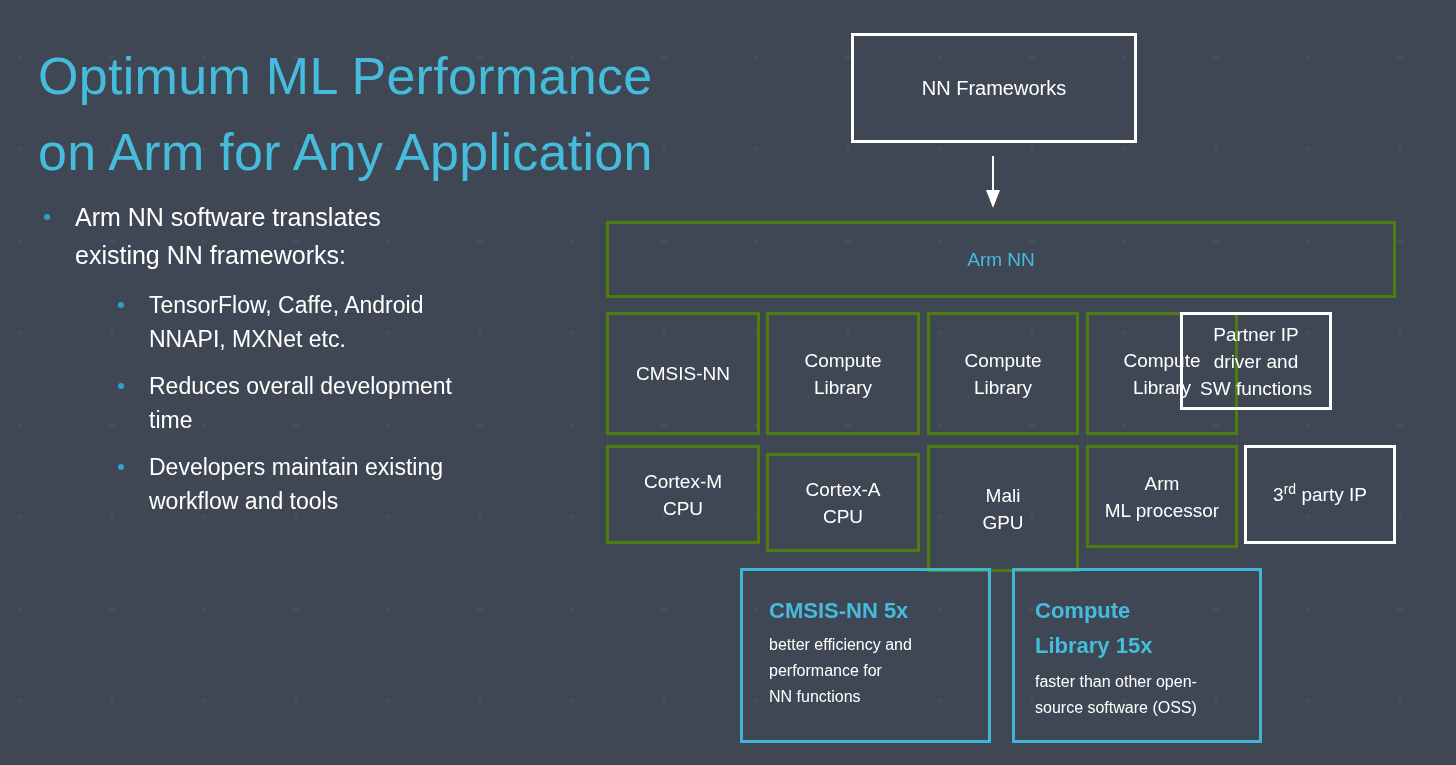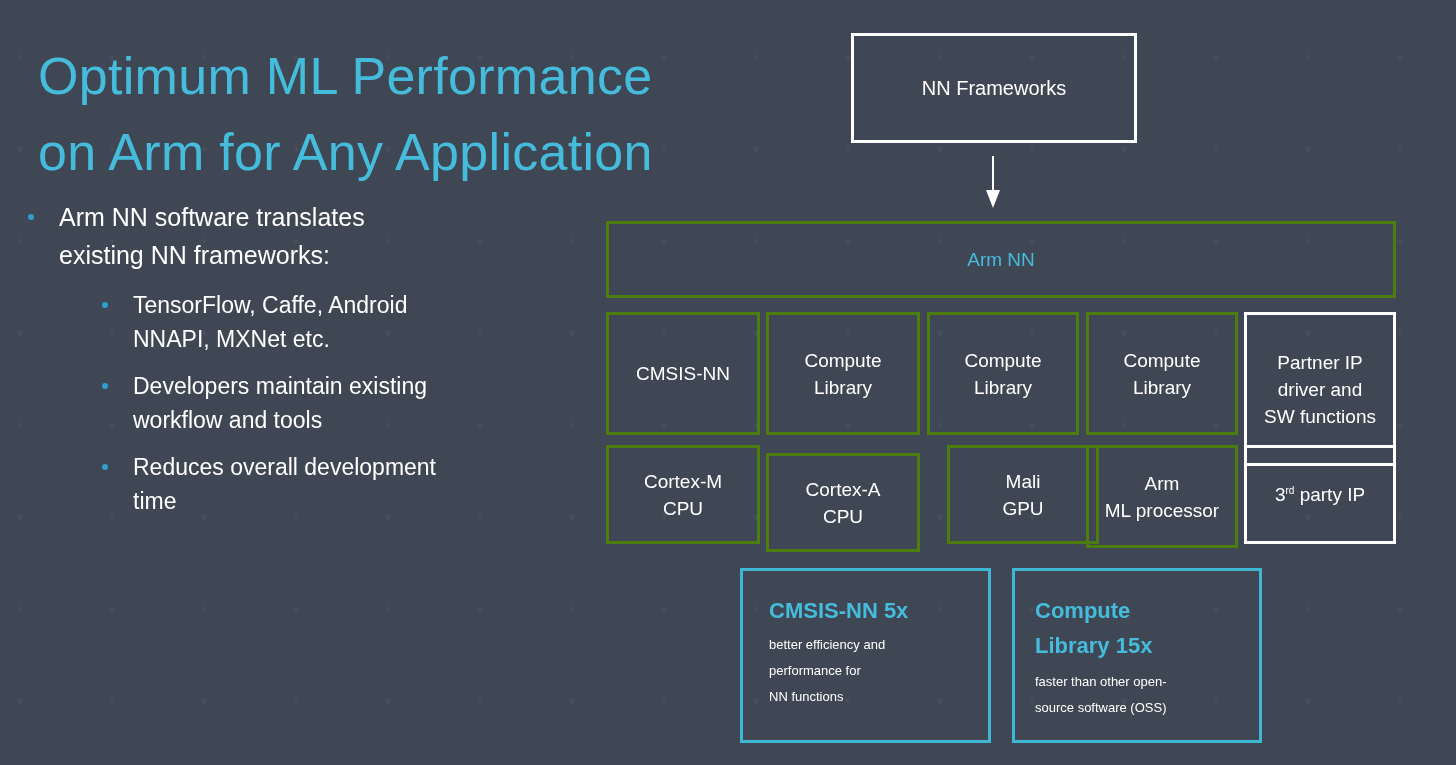--- a/index.html
+++ b/index.html
@@ -10,21 +10,21 @@
       linear-gradient(#3f4754,#3f4754),
       linear-gradient(#3f4754,#3f4754);
     font-family:"Liberation Sans", sans-serif;
     color:#ffffff;
   }
   .title {
     position:absolute; left:38px; top:38px; margin:0;
     font-size:52px; line-height:76px; font-weight:normal;
     color:#45bcdc; letter-spacing:0.3px;
   }
-  .bullets { position:absolute; left:24px; top:198px; width:520px; }
+  .bullets { position:absolute; left:40px; top:198px; width:520px; }
   .b1 { position:relative; padding-left:35px; font-size:25px; line-height:38px; color:#fff; }
   .b1 .dot, .b2 .dot {
     position:absolute; width:6px; height:6px; border-radius:50%; background:#2f9fd0;
   }
   .b1 .dot { left:4px; top:16px; }
   .sub { margin-top:14px; }
   .b2 { position:relative; padding-left:109px; font-size:23px; line-height:34px; margin-bottom:13px; width:400px; }
   .b2 .dot { left:78px; top:14px; }
 
   .box {
@@ -34,22 +34,22 @@
   }
   .cyan { border:3px solid #4d7c0f; }
   .white { border:3px solid #ffffff; }
   .arrow { position:absolute; left:985px; top:156px; width:16px; height:52px; }
   .armnn { color:#45bcdc; }
   .perf {
     position:absolute; box-sizing:border-box; border:3px solid #3fb6d3;
     padding:20px 36px;
   }
   .perf .hd { color:#45bcdc; font-weight:bold; font-size:22px; line-height:35px; }
-  .perf .tx { font-size:13px; line-height:26px; margin-top:4px; }
-  sup { font-size:10px; line-height:0; }
+  .perf .tx { font-size:16px; line-height:26px; margin-top:4px; }
+  sup { font-size:14px; line-height:0; }
 </style>
 </head>
 <body>
 
 <svg class="plus-pattern" width="1456" height="765" style="position:absolute;left:0;top:0;">
   <defs>
     <pattern id="plus" x="0" y="54" width="92" height="92" patternUnits="userSpaceOnUse">
       <path d="M20 0 v6 M17 3 h6" stroke="#4a5260" stroke-width="1.2" transform="translate(0,0)"></path>
     </pattern>
   </defs>
@@ -68,27 +68,27 @@
     <span>existing   NN frameworks:</span>
   </div>
   <div class="sub">
     <div class="b2">
       <span class="dot"></span>
       <span>TensorFlow, Caffe, Android</span><br>
       <span>NNAPI, MXNet etc.</span>
     </div>
     <div class="b2">
       <span class="dot"></span>
-      <span>Developers maintain existing</span><br>
-      <span>workflow and tools</span>
+      <span>Reduces overall development</span><br>
+      <span>time</span>
     </div>
     <div class="b2">
       <span class="dot"></span>
-      <span>Reduces overall development</span><br>
-      <span>time</span>
+      <span>Developers maintain existing</span><br>
+      <span>workflow and tools</span>
     </div>
   </div>
 </div>
 
 <div class="box white" style="left:851px;top:33px;width:286px;height:110px;font-size:20px;">
   <span>NN Frameworks</span>
 </div>
 
 <svg class="arrow" viewBox="0 0 16 52">
   <line x1="8" y1="0" x2="8" y2="36" stroke="#ffffff" stroke-width="2"></line>
@@ -104,31 +104,31 @@
 </div>
 <div class="box cyan" style="left:766px;top:312px;width:154px;height:123px;">
   <div><span>Compute</span><br><span>Library</span></div>
 </div>
 <div class="box cyan" style="left:927px;top:312px;width:152px;height:123px;">
   <div><span>Compute</span><br><span>Library</span></div>
 </div>
 <div class="box cyan" style="left:1086px;top:312px;width:152px;height:123px;">
   <div><span>Compute</span><br><span>Library</span></div>
 </div>
-<div class="box white" style="left:1244px;top:312px;width:152px;height:154px;justify-content:center;">
+<div class="box white" style="left:1180px;top:312px;width:152px;height:98px;justify-content:center;">
   <div><span>Partner IP</span><br><span>driver and</span><br><span>SW functions</span></div>
 </div>
 
 <div class="box cyan" style="left:606px;top:445px;width:154px;height:99px;">
   <div><span>Cortex-M</span><br><span>CPU</span></div>
 </div>
 <div class="box cyan" style="left:766px;top:445px;width:154px;height:99px;margin-top:8px;">
   <div><span>Cortex-A</span><br><span>CPU</span></div>
 </div>
-<div class="box cyan" style="left:927px;top:445px;width:152px;height:99px;margin-left:20px;">
+<div class="box cyan" style="left:927px;top:445px;width:152px;height:127px;">
   <div><span>Mali</span><br><span>GPU</span></div>
 </div>
 <div class="box cyan" style="left:1086px;top:445px;width:152px;height:103px;">
   <div><span>Arm</span><br><span>ML processor</span></div>
 </div>
 <div class="box white" style="left:1244px;top:445px;width:152px;height:99px;">
   <div><span>3</span><sup>rd</sup><span style="white-space:pre"> party IP</span></div>
 </div>
 
 <div class="perf" style="left:740px;top:568px;width:251px;height:175px;padding-left:26px;padding-top:22px;">

